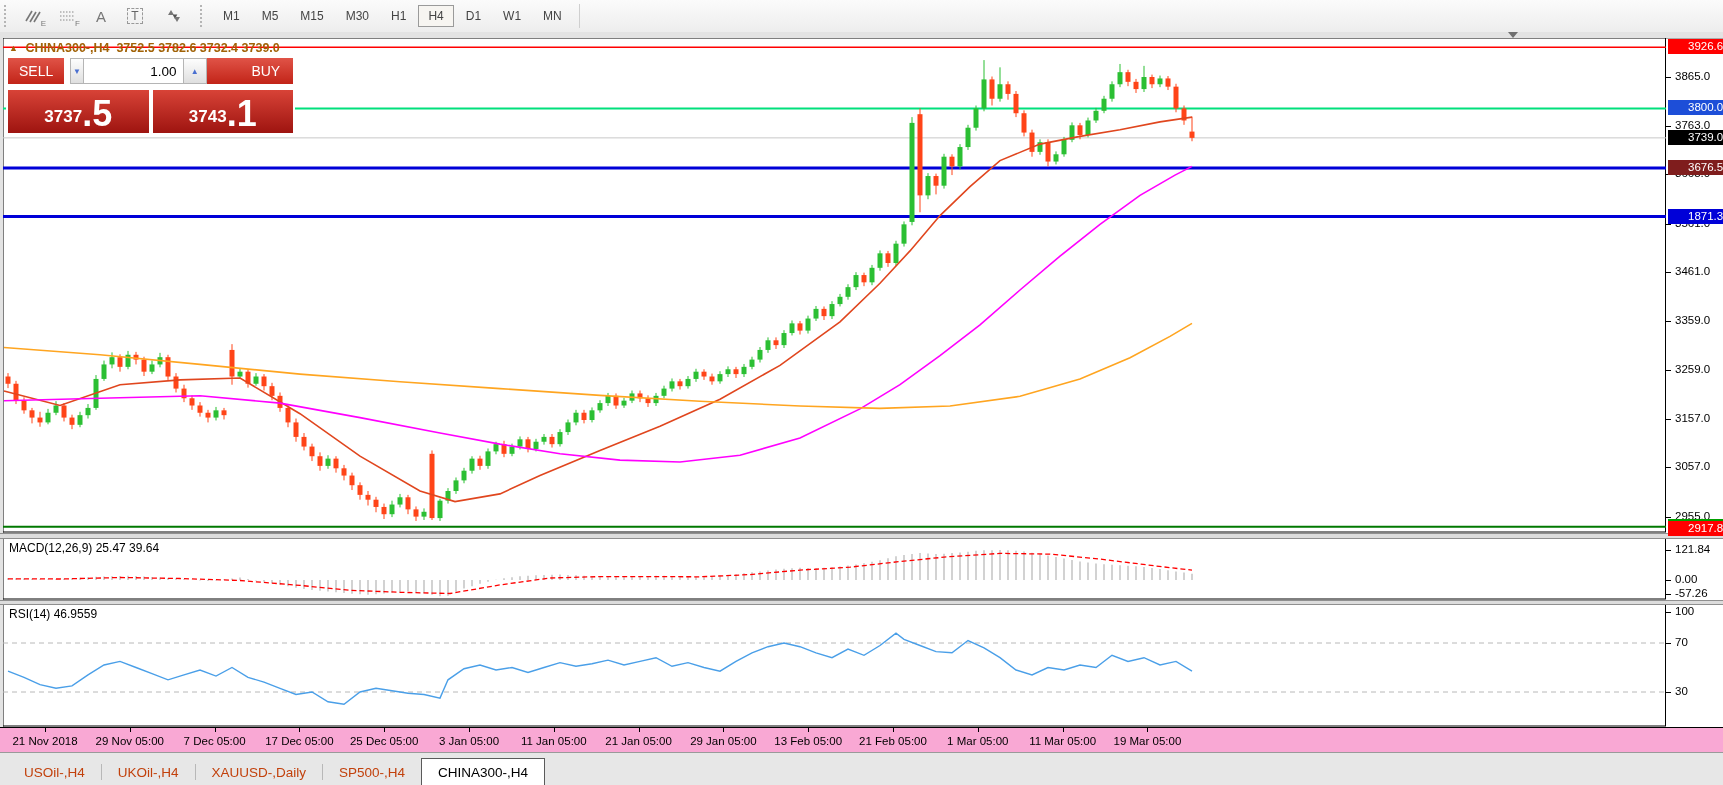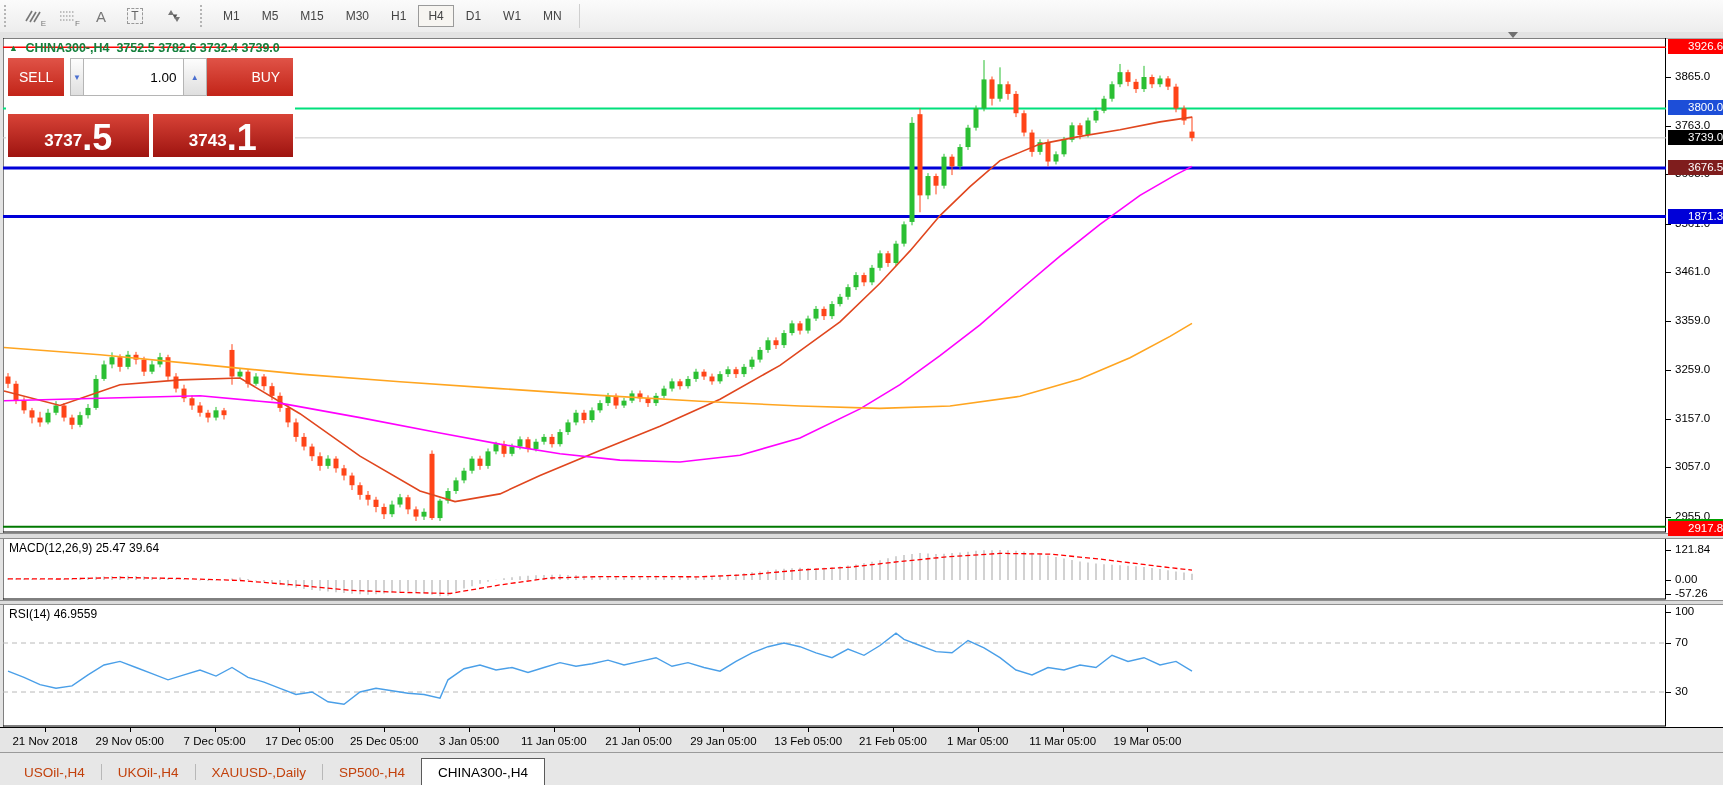--- a/index.html
+++ b/index.html
@@ -18,39 +18,39 @@
   .gapstrip{position:absolute;left:0;top:32px;width:1723px;height:6px;background:#e3e3e3;border-bottom:1px solid #aaa;}
   .scroll-marker{position:absolute;top:0;width:0;height:0;border-left:5px solid transparent;border-right:5px solid transparent;border-top:6px solid #707070;}
   svg{position:absolute;display:block;}
   
   .splitter{position:absolute;left:0;width:1723px;background:#dcdcdc;border-top:1px solid #8f8f8f;border-bottom:1px solid #8f8f8f;}
   
   .tickdash{position:absolute;width:5px;height:1px;background:#000;left:1666px;}
   .ticklabel{position:absolute;left:1675px;font-size:11.5px;color:#000;white-space:nowrap;text-align:center;}
   .badge{position:absolute;left:1668px;width:52px;height:15px;color:#fff;font-size:11.5px;line-height:15px;padding-left:20px;white-space:nowrap;}
   
-  .chart-title{position:absolute;left:9px;top:41px;font-size:12.5px;font-weight:700;color:#15803d;white-space:nowrap;}
+  .chart-title{position:absolute;left:9px;top:41px;font-size:12.5px;font-weight:700;color:#a16207;white-space:nowrap;}
   .chart-title .tri{font-size:9px;vertical-align:1px;margin-right:4px;}
   .ind-label{position:absolute;left:9px;font-size:12px;color:#000;white-space:nowrap;}
   
   .trade-panel{position:absolute;left:6px;top:56px;width:289px;background:#fff;padding:2px;box-sizing:border-box;}
-  .tp-row1{display:flex;height:38px;}
+  .tp-row1{display:flex;height:26px;}
   .btn-red{background:linear-gradient(#e05347,#c22418);color:#fff;display:flex;align-items:center;justify-content:center;font-size:14px;cursor:pointer;}
   .tp-sell{width:64px;}
   .tp-buy{width:62px;margin-left:0;padding-left:32px;}
   .spin-btn{width:15px;background:linear-gradient(#fdfdfd,#dfdfdf);border:1px solid #b5b5b5;display:flex;align-items:center;justify-content:center;color:#4a6fd0;font-size:8px;box-sizing:border-box;cursor:pointer;}
   .vol-input{width:100px;border:1px solid #b5b5b5;border-left:none;font-size:13.5px;text-align:right;padding:0 6px;font-family:"Liberation Sans",sans-serif;box-sizing:border-box;}
   .spin-up{width:26px;border-left:none;}
-  .tp-row2{display:flex;margin-top:18px;height:43px;}
+  .tp-row2{display:flex;margin-top:6px;height:43px;}
   .px-box{flex:1;background:linear-gradient(#d84337,#9e1410);color:#fff;display:flex;align-items:flex-end;justify-content:center;padding-bottom:3px;cursor:pointer;}
   .px-box+.px-box{margin-left:4px;}
   .px-main{font-size:17px;font-weight:700;line-height:26px;}
   .px-big{font-size:36px;font-weight:700;line-height:33px;}
   
-  .time-axis{position:absolute;left:0;top:727px;width:1723px;height:25px;background:#e5e5e5;border-top:1px solid #000;}
+  .time-axis{position:absolute;left:0;top:727px;width:1723px;height:25px;background:#f9a8d4;border-top:1px solid #000;}
   .time-label{position:absolute;top:7px;font-size:11.5px;color:#000;white-space:nowrap;transform:translateX(-50%);}
   .time-tick{position:absolute;top:0;width:1px;height:4px;background:#000;}
   
   .tabbar{position:absolute;left:0;top:752px;width:1723px;height:33px;background:#e7e7e7;border-top:1px solid #9a9a9a;display:flex;align-items:flex-end;}
   .tab{padding:5px 16px 6px;font-size:13.5px;color:#c2410c;cursor:pointer;position:relative;}
   .tab-sep{width:1px;height:16px;background:#b8b8b8;margin-bottom:6px;}
   .tab.active{background:#fff;color:#000;border:1px solid #5a5a5a;border-bottom:none;padding-top:6px;margin-bottom:0;}
   .leftedge{position:absolute;left:0;top:38px;width:3px;height:714px;background:#e3e3e3;border-right:1px solid #b0b0b0;}
 </style>
 </head>

